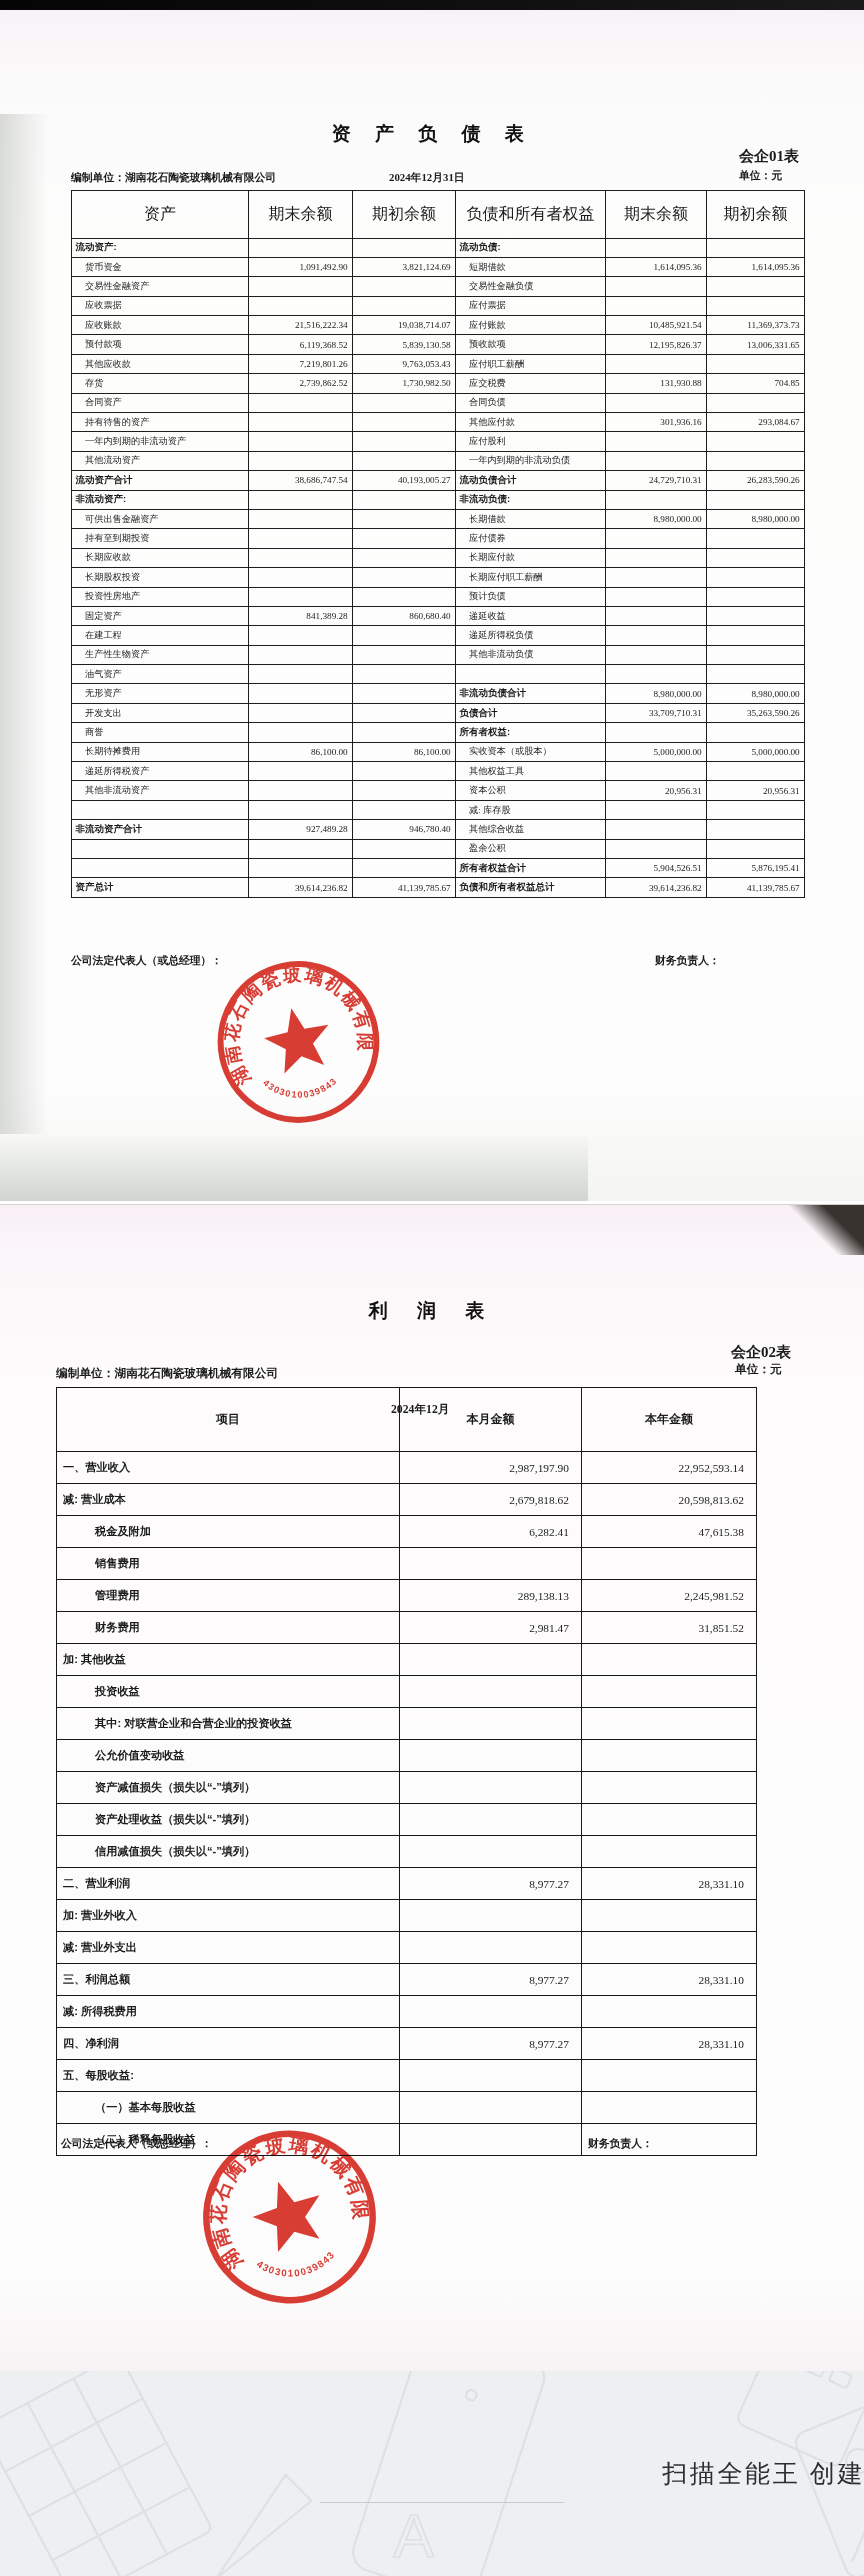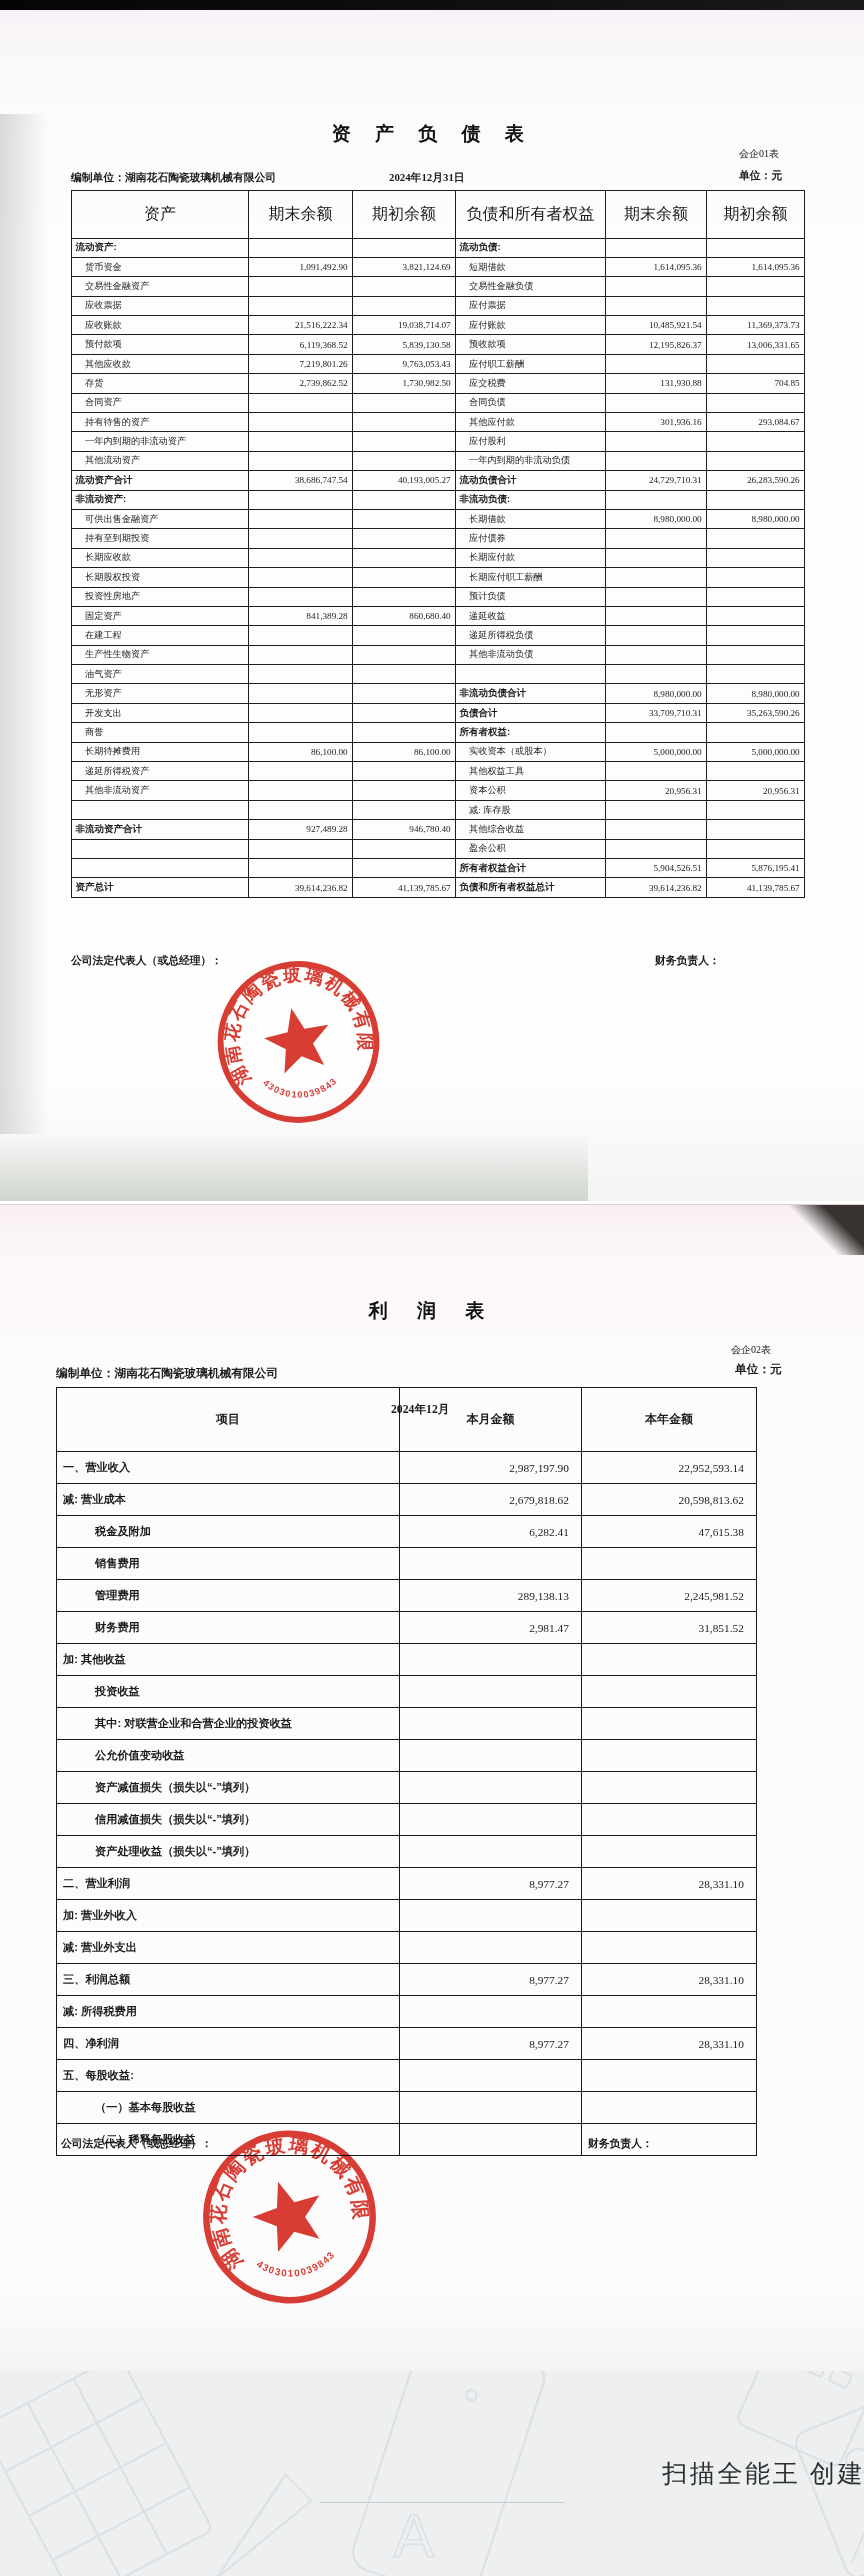--- a/index.html
+++ b/index.html
@@ -14,21 +14,21 @@
   #top-strip{left:0;top:0;width:865px;height:9.5px;background:linear-gradient(90deg,#050505,#101010 60%,#1a1a1a);}
   
   #page1{left:0;top:9.5px;width:865px;height:1191px;
     background:linear-gradient(180deg,#f7f2f7 0%,#fbfafa 6%,#fdfdfc 20%,#fdfdfd 90%,#f4f4f2 100%);}
   #page1 .edge-shadow{left:0;top:104px;width:48px;height:1020px;
     background:linear-gradient(90deg,rgba(150,158,150,.35),rgba(150,158,150,0));}
   #page1 .bottom-shadow{left:0;top:1124px;width:588px;height:67px;
     background:linear-gradient(180deg,rgba(255,255,255,0),rgba(150,163,152,.38));}
   .sheet-title{width:865px;text-align:center;font-family:"Liberation Sans","DejaVu Sans",sans-serif;
     font-weight:bold;font-size:19px;letter-spacing:9.5px;color:#111;}
-  .form-no{font-size:10px;font-weight:normal;}
+  .form-no{font-size:15px;font-weight:bold;}
   .meta-line{font-size:10.8px;font-weight:bold;}
   
   #bs-table{left:71px;top:180px;width:733px;border-collapse:collapse;table-layout:fixed;
     border:1.7px solid #161616;}
   #bs-table td,#bs-table th{border:1.2px solid #1d1d1d;overflow:hidden;white-space:nowrap;}
   #bs-table th{height:45px;font-family:"Liberation Sans","DejaVu Sans",sans-serif;
     font-size:16px;font-weight:normal;text-align:center;margin-top:32px;}
   #bs-table td{height:18.4px;font-size:9.2px;padding:0 3.5px;}
   #bs-table td.lbl{text-align:left;}
   #bs-table td.lbl.item{padding-left:13px;font-family:"Liberation Serif","DejaVu Serif",serif;}
@@ -465,26 +465,26 @@
           <td class="ilbl i">公允价值变动收益</td>
           <td class="inum"></td>
           <td class="inum"></td>
         </tr>
         <tr>
           <td class="ilbl i">资产减值损失（损失以“-”填列）</td>
           <td class="inum"></td>
           <td class="inum"></td>
         </tr>
         <tr>
+          <td class="ilbl i">资产处理收益（损失以“-”填列）</td>
+          <td class="inum"></td>
+          <td class="inum"></td>
+        </tr>
+        <tr>
           <td class="ilbl i">信用减值损失（损失以“-”填列）</td>
-          <td class="inum"></td>
-          <td class="inum"></td>
-        </tr>
-        <tr>
-          <td class="ilbl i">资产处理收益（损失以“-”填列）</td>
           <td class="inum"></td>
           <td class="inum"></td>
         </tr>
         <tr>
           <td class="ilbl f">二、营业利润</td>
           <td class="inum">8,977.27</td>
           <td class="inum">28,331.10</td>
         </tr>
         <tr>
           <td class="ilbl f">加: 营业外收入</td>

